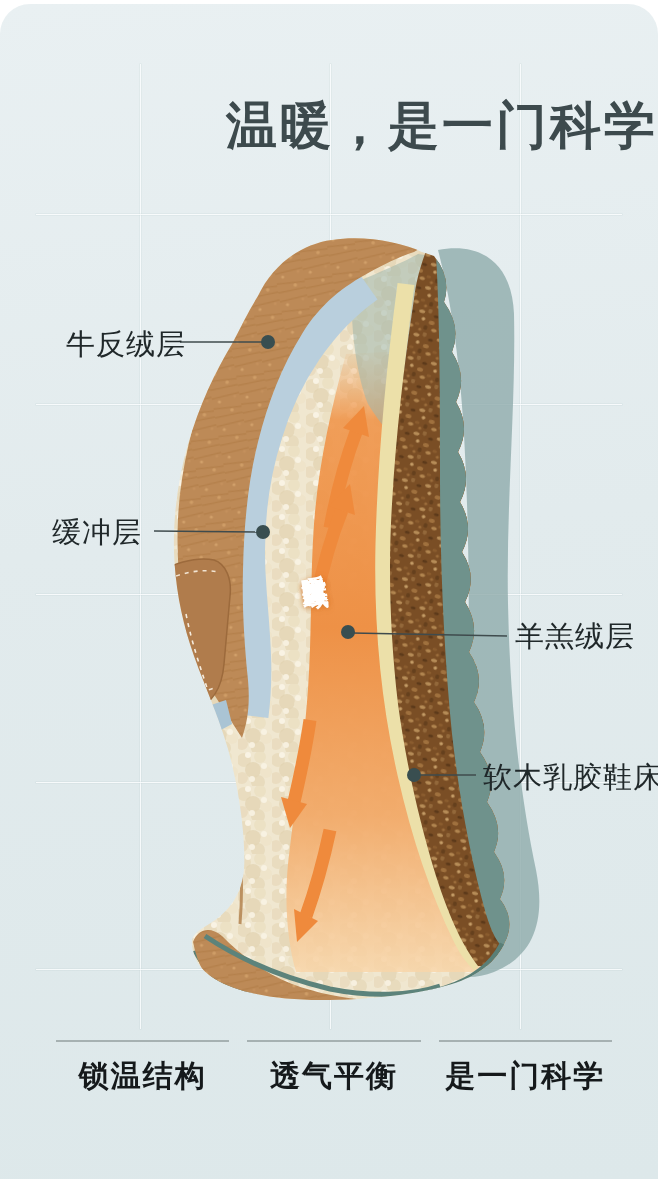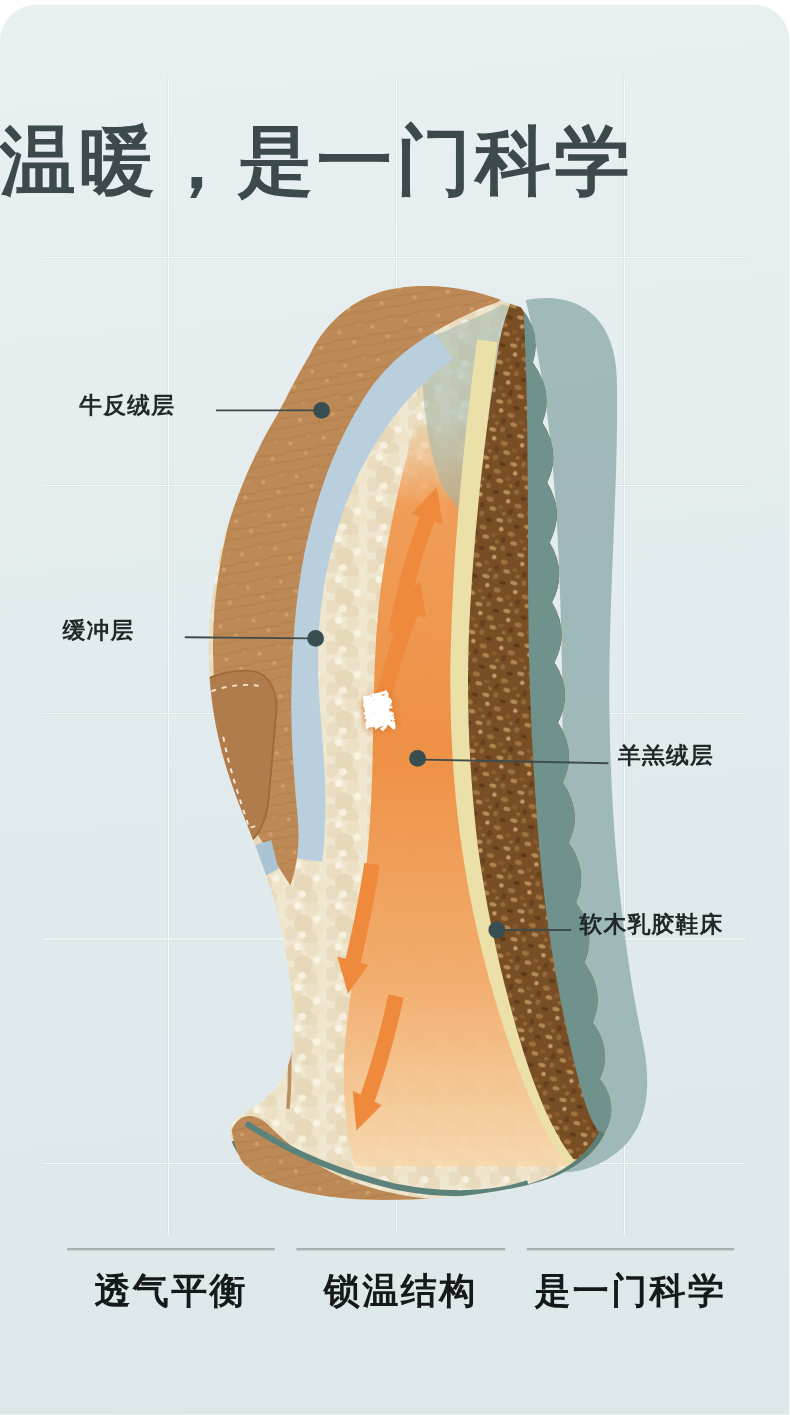--- a/index.html
+++ b/index.html
@@ -6,24 +6,24 @@
   body{width:658px;height:1179px;position:relative;overflow:hidden;
        font-family:"Liberation Sans","DejaVu Sans",sans-serif;}
   .card{position:absolute;left:0;top:4px;width:658px;height:1175px;
         border-radius:30px 30px 0 0;overflow:hidden;
         background:linear-gradient(175deg,#e9f0f2 0%,#e2ebed 45%,#dde8ea 100%);}
   
   .grid-v{position:absolute;top:60px;bottom:150px;width:1px;
           background:rgba(250,253,254,0.85);box-shadow:0 0 0 0.5px rgba(170,192,197,0.25);}
   .grid-h{position:absolute;left:36px;right:36px;height:1px;
           background:rgba(250,253,254,0.85);box-shadow:0 0 0 0.5px rgba(170,192,197,0.25);}
-  .title{position:absolute;top:88px;left:0;width:658px;text-align:left;
-         font-size:63px;font-weight:800;letter-spacing:3px;color:#3d4a4d;}
+  .title{position:absolute;top:88px;left:0;width:658px;text-align:right;
+         font-size:51px;font-weight:800;letter-spacing:3px;color:#3d4a4d;}
   .shoe-svg{position:absolute;left:0;top:0;}
-  .callout-label{position:absolute;font-size:19px;font-weight:700;color:#20282a;
+  .callout-label{position:absolute;font-size:29px;font-weight:400;color:#20282a;
                  letter-spacing:1px;white-space:nowrap;line-height:1.15;}
   .warm-zone-text{position:absolute;left:294px;top:551px;
                   writing-mode:vertical-rl;text-orientation:upright;
                   font-size:25px;font-weight:700;color:#ffffff;letter-spacing:2px;
                   transform:rotate(-8deg);transform-origin:top center;
                   text-shadow:0 1px 5px rgba(214,118,38,0.55);}
   .features{position:absolute;left:56px;top:1036px;width:556px;
             display:flex;gap:18px;}
   .feature{flex:1;border-top:2px solid #a6b1b2;padding-top:14px;
            text-align:center;font-size:30px;font-weight:700;color:#15191b;
@@ -228,18 +228,18 @@
   </svg>
 
   <div class="callout-label" style="left:66px;top:324px;">牛反绒层</div>
   <div class="callout-label" style="left:52px;top:512px;">缓冲层</div>
   <div class="callout-label" style="left:515px;top:616px;">羊羔绒层</div>
   <div class="callout-label" style="left:483px;top:757px;">软木乳胶鞋床</div>
 
   <div class="warm-zone-text">暖意留存区域</div>
 
   <div class="features">
+    <div class="feature">锁温结构</div>
     <div class="feature">透气平衡</div>
-    <div class="feature">锁温结构</div>
     <div class="feature">是一门科学</div>
   </div>
 
 </div>
 
 </body></html>

